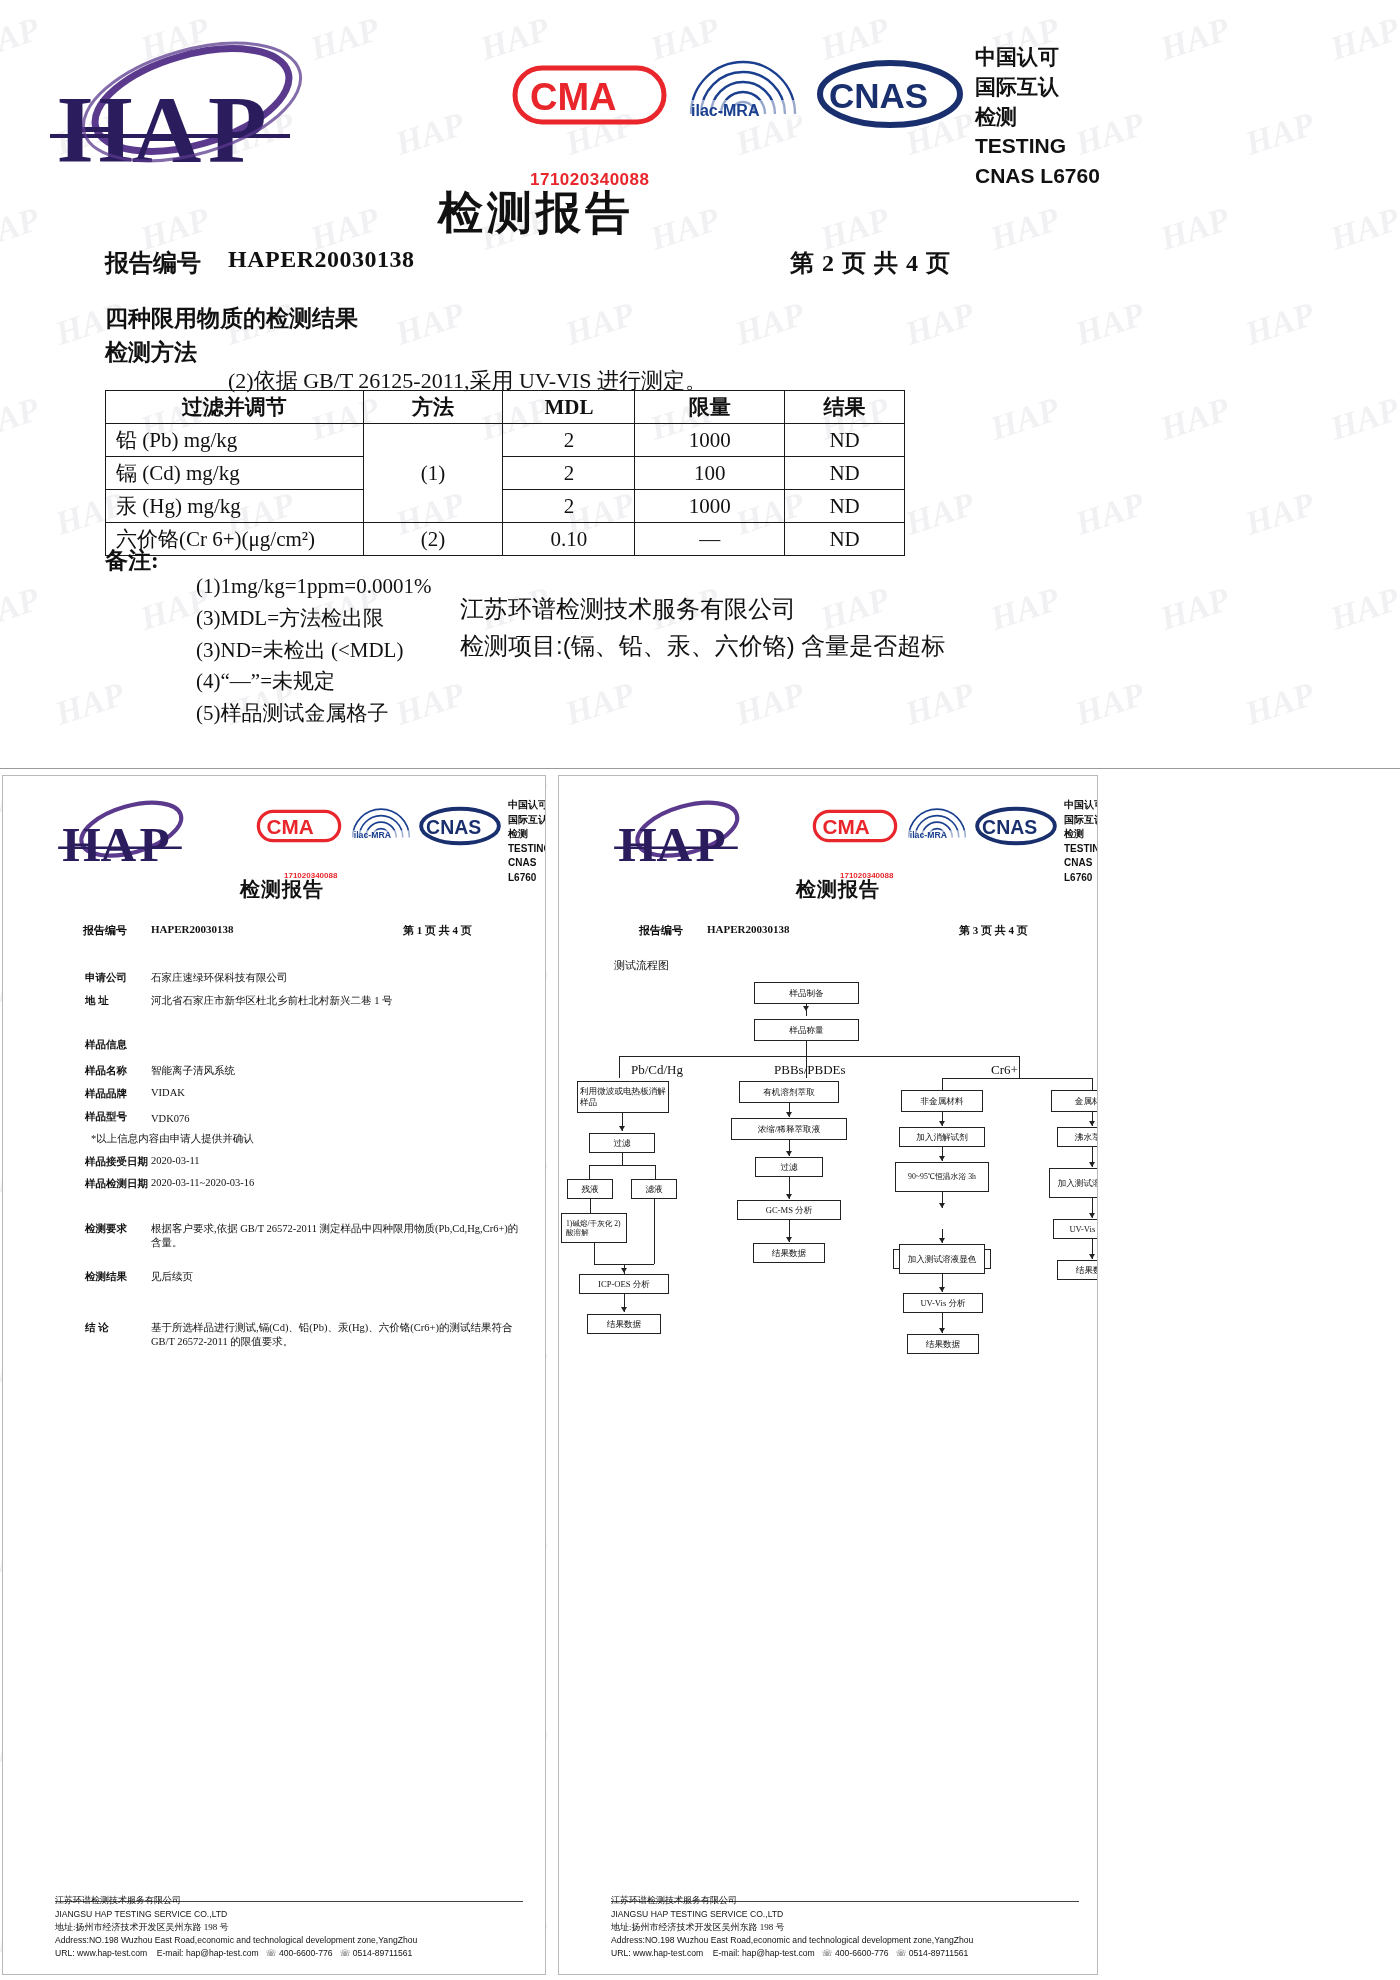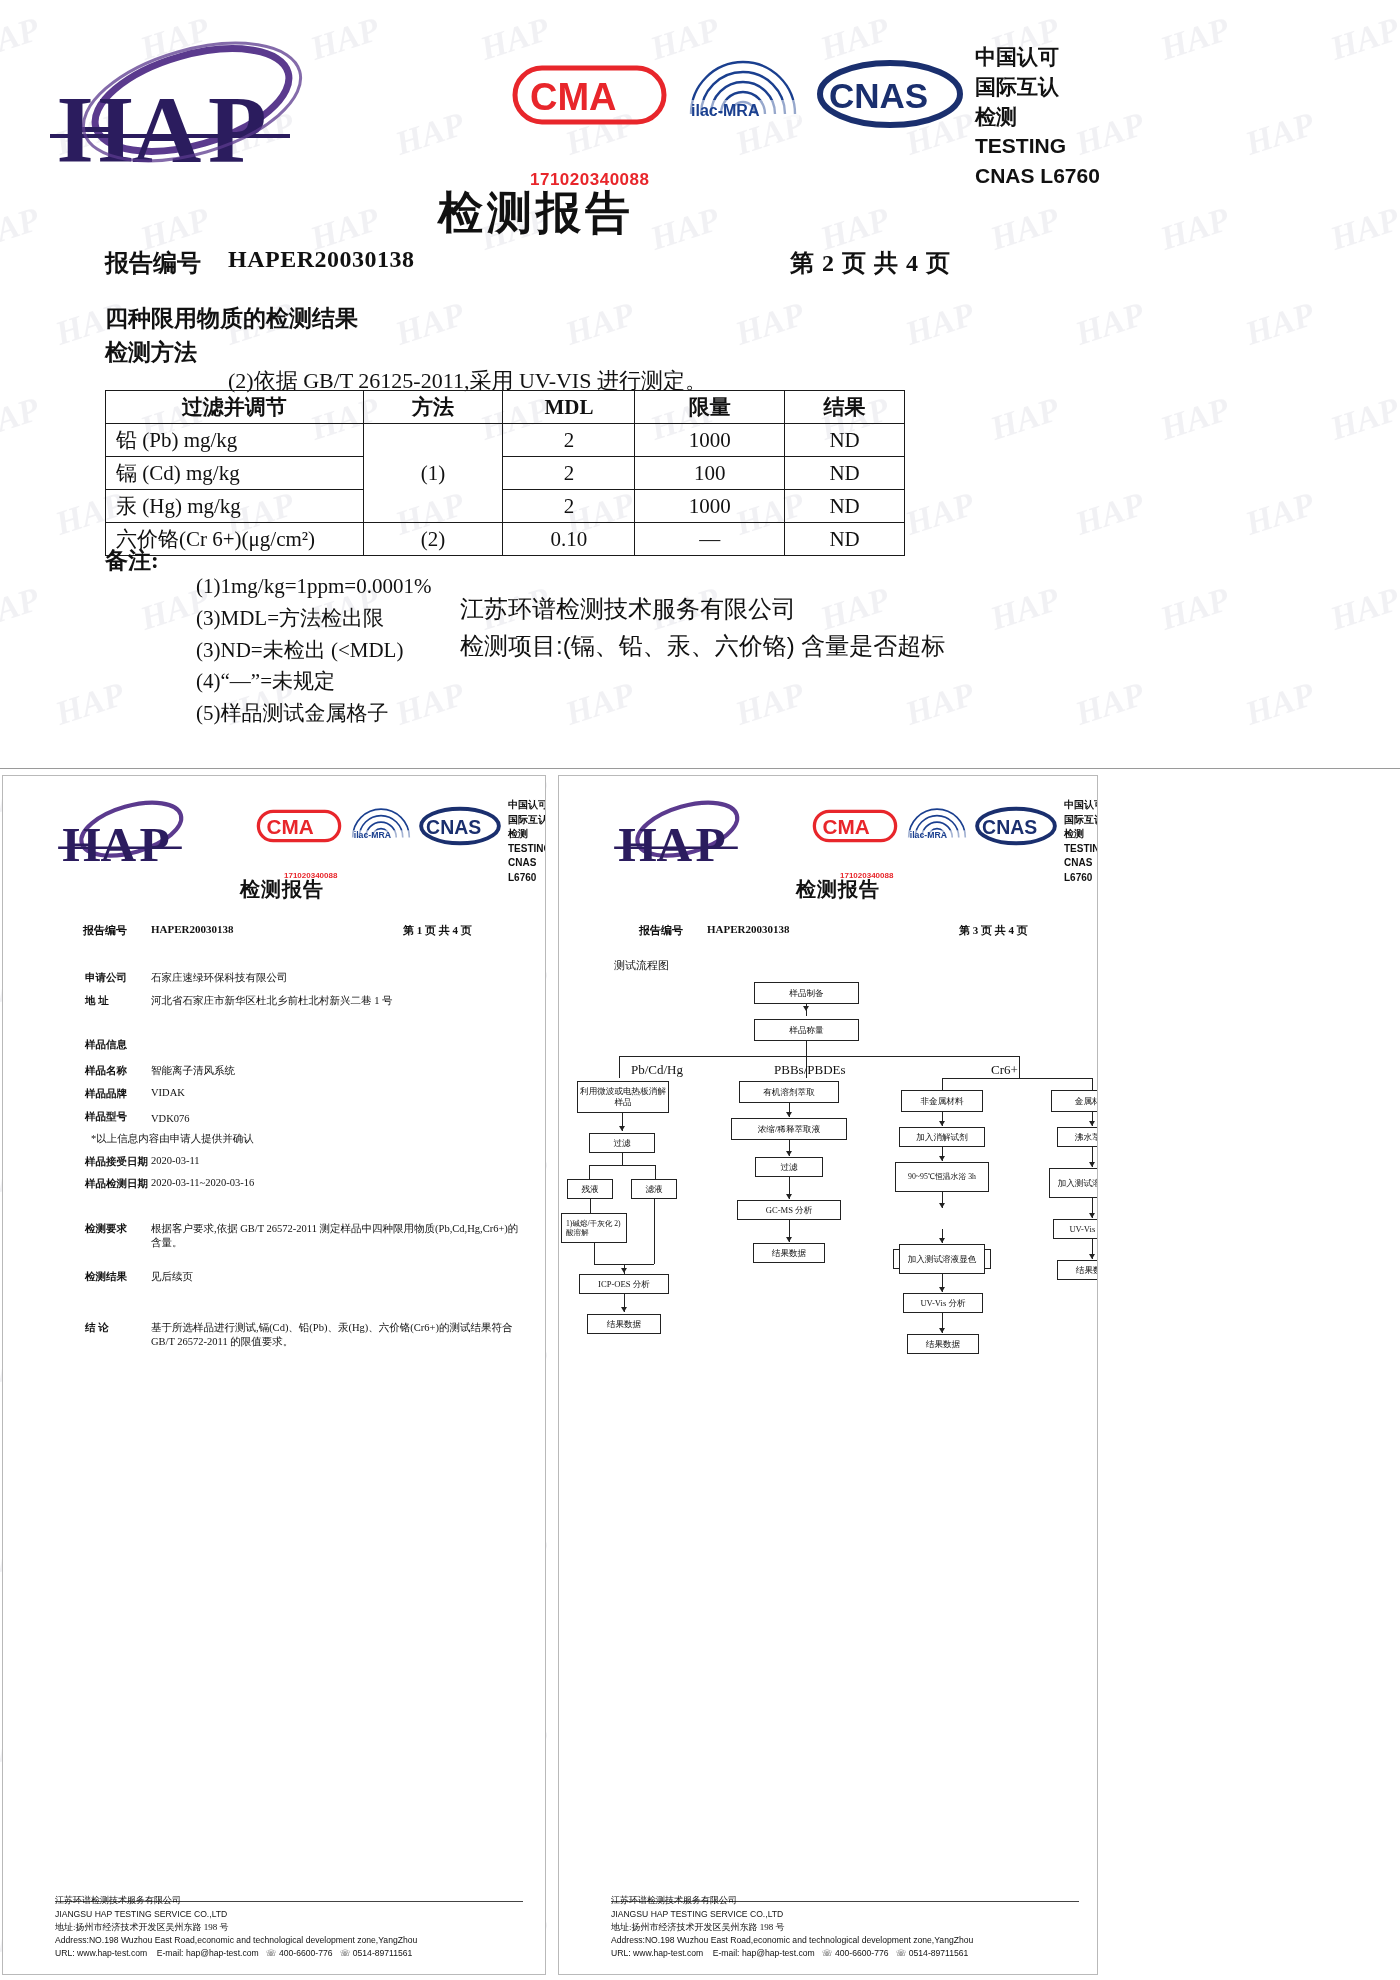--- a/index.html
+++ b/index.html
@@ -149,21 +149,21 @@
 
   
   .fc-title { position: absolute; left: 55px; top: 182px; font-size: 11px; }
   .fcbox {
     position: absolute;
     border: 1px solid #222;
     background: #fff;
     font-size: 8.6px;
     line-height: 1.25;
     display: flex; align-items: center; justify-content: center;
-    text-align: center;
+    text-align: left;
     padding: 2px 2px;
   }
   .fcbox.tl { text-align: left; justify-content: flex-start; padding-left: 4px; }
   .fclabel { position: absolute; font-size: 13px; }
   .fcline { position: absolute; background: #222; }
   .arrow-d {
     position: absolute; width: 0; height: 0;
     border-left: 3.5px solid transparent;
     border-right: 3.5px solid transparent;
     border-top: 5px solid #222;

